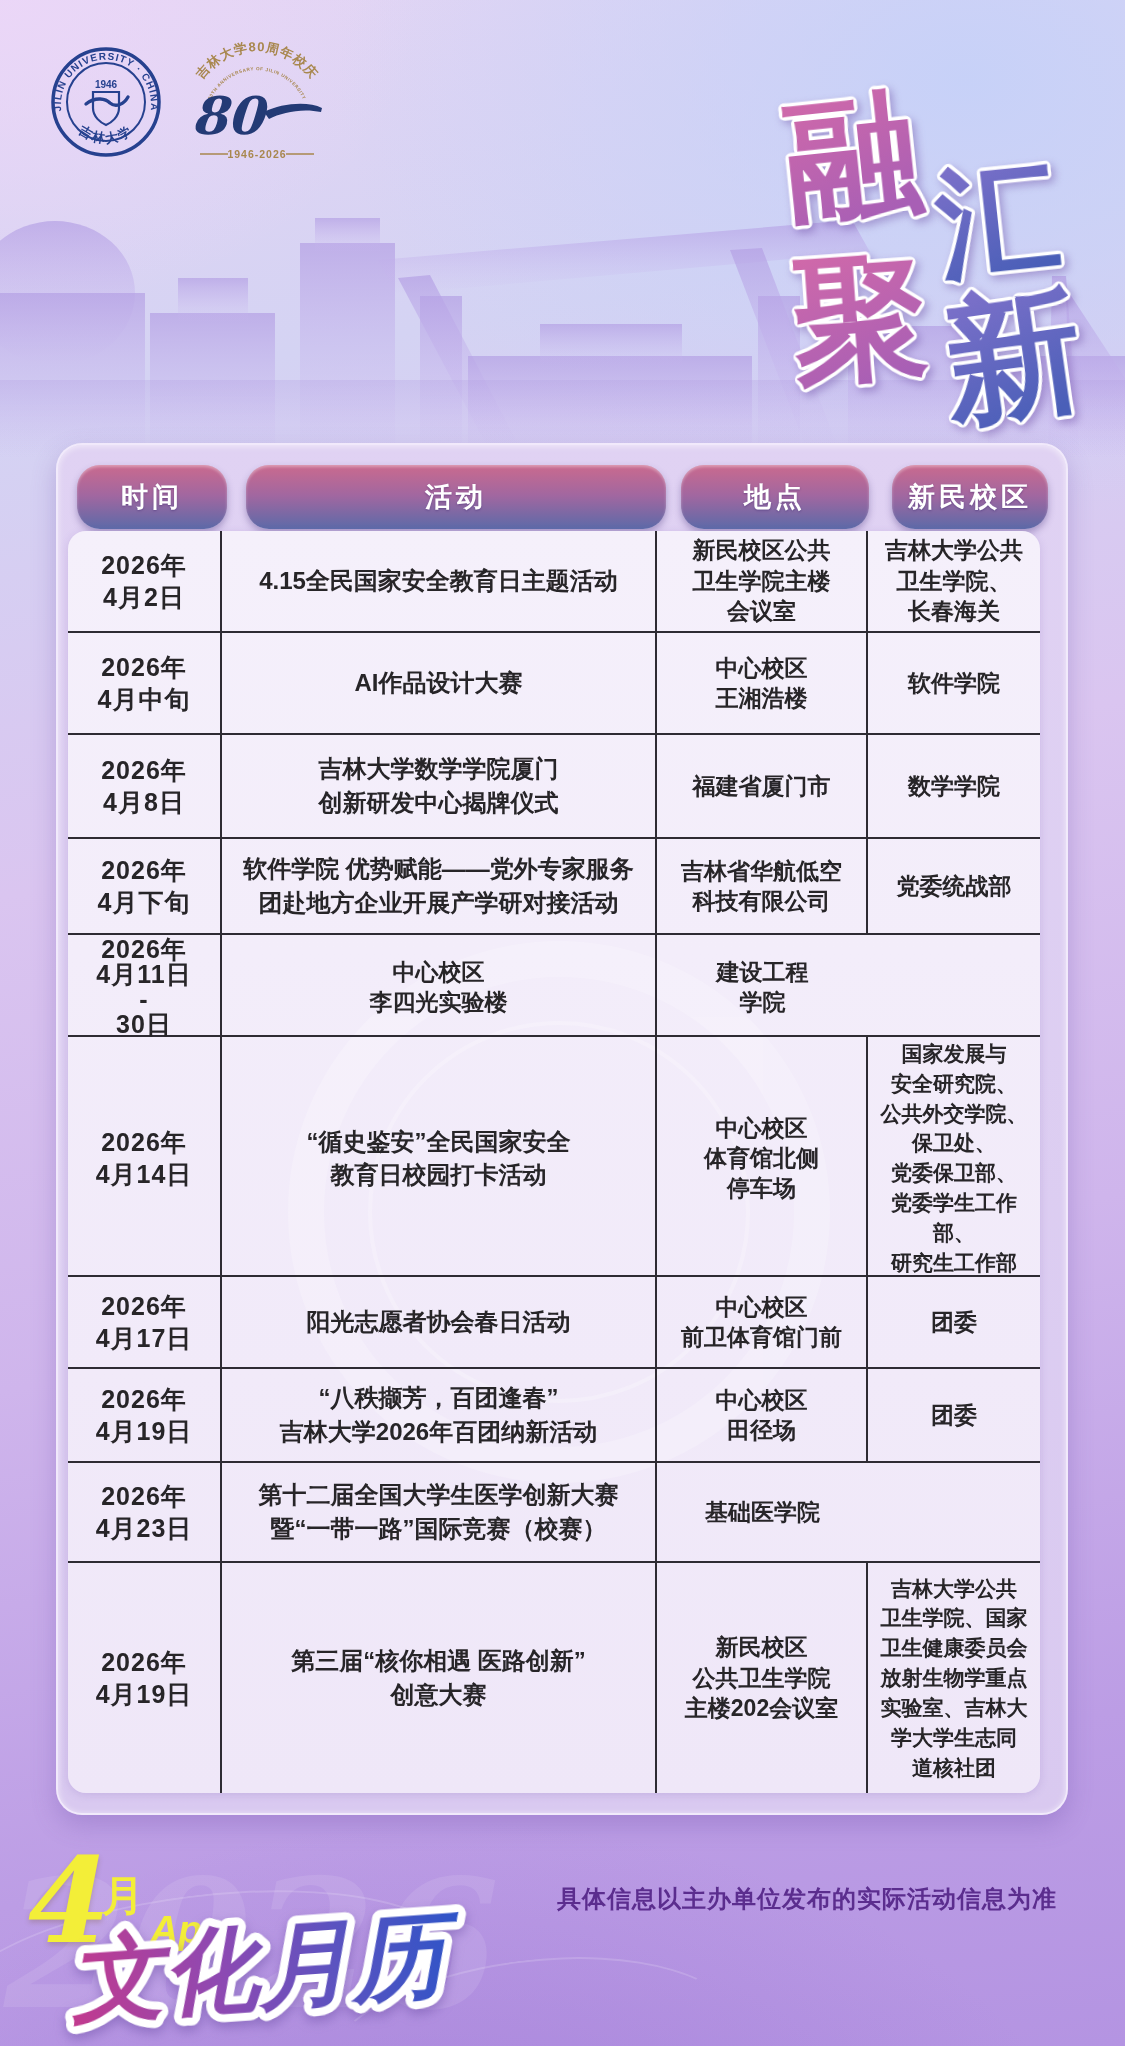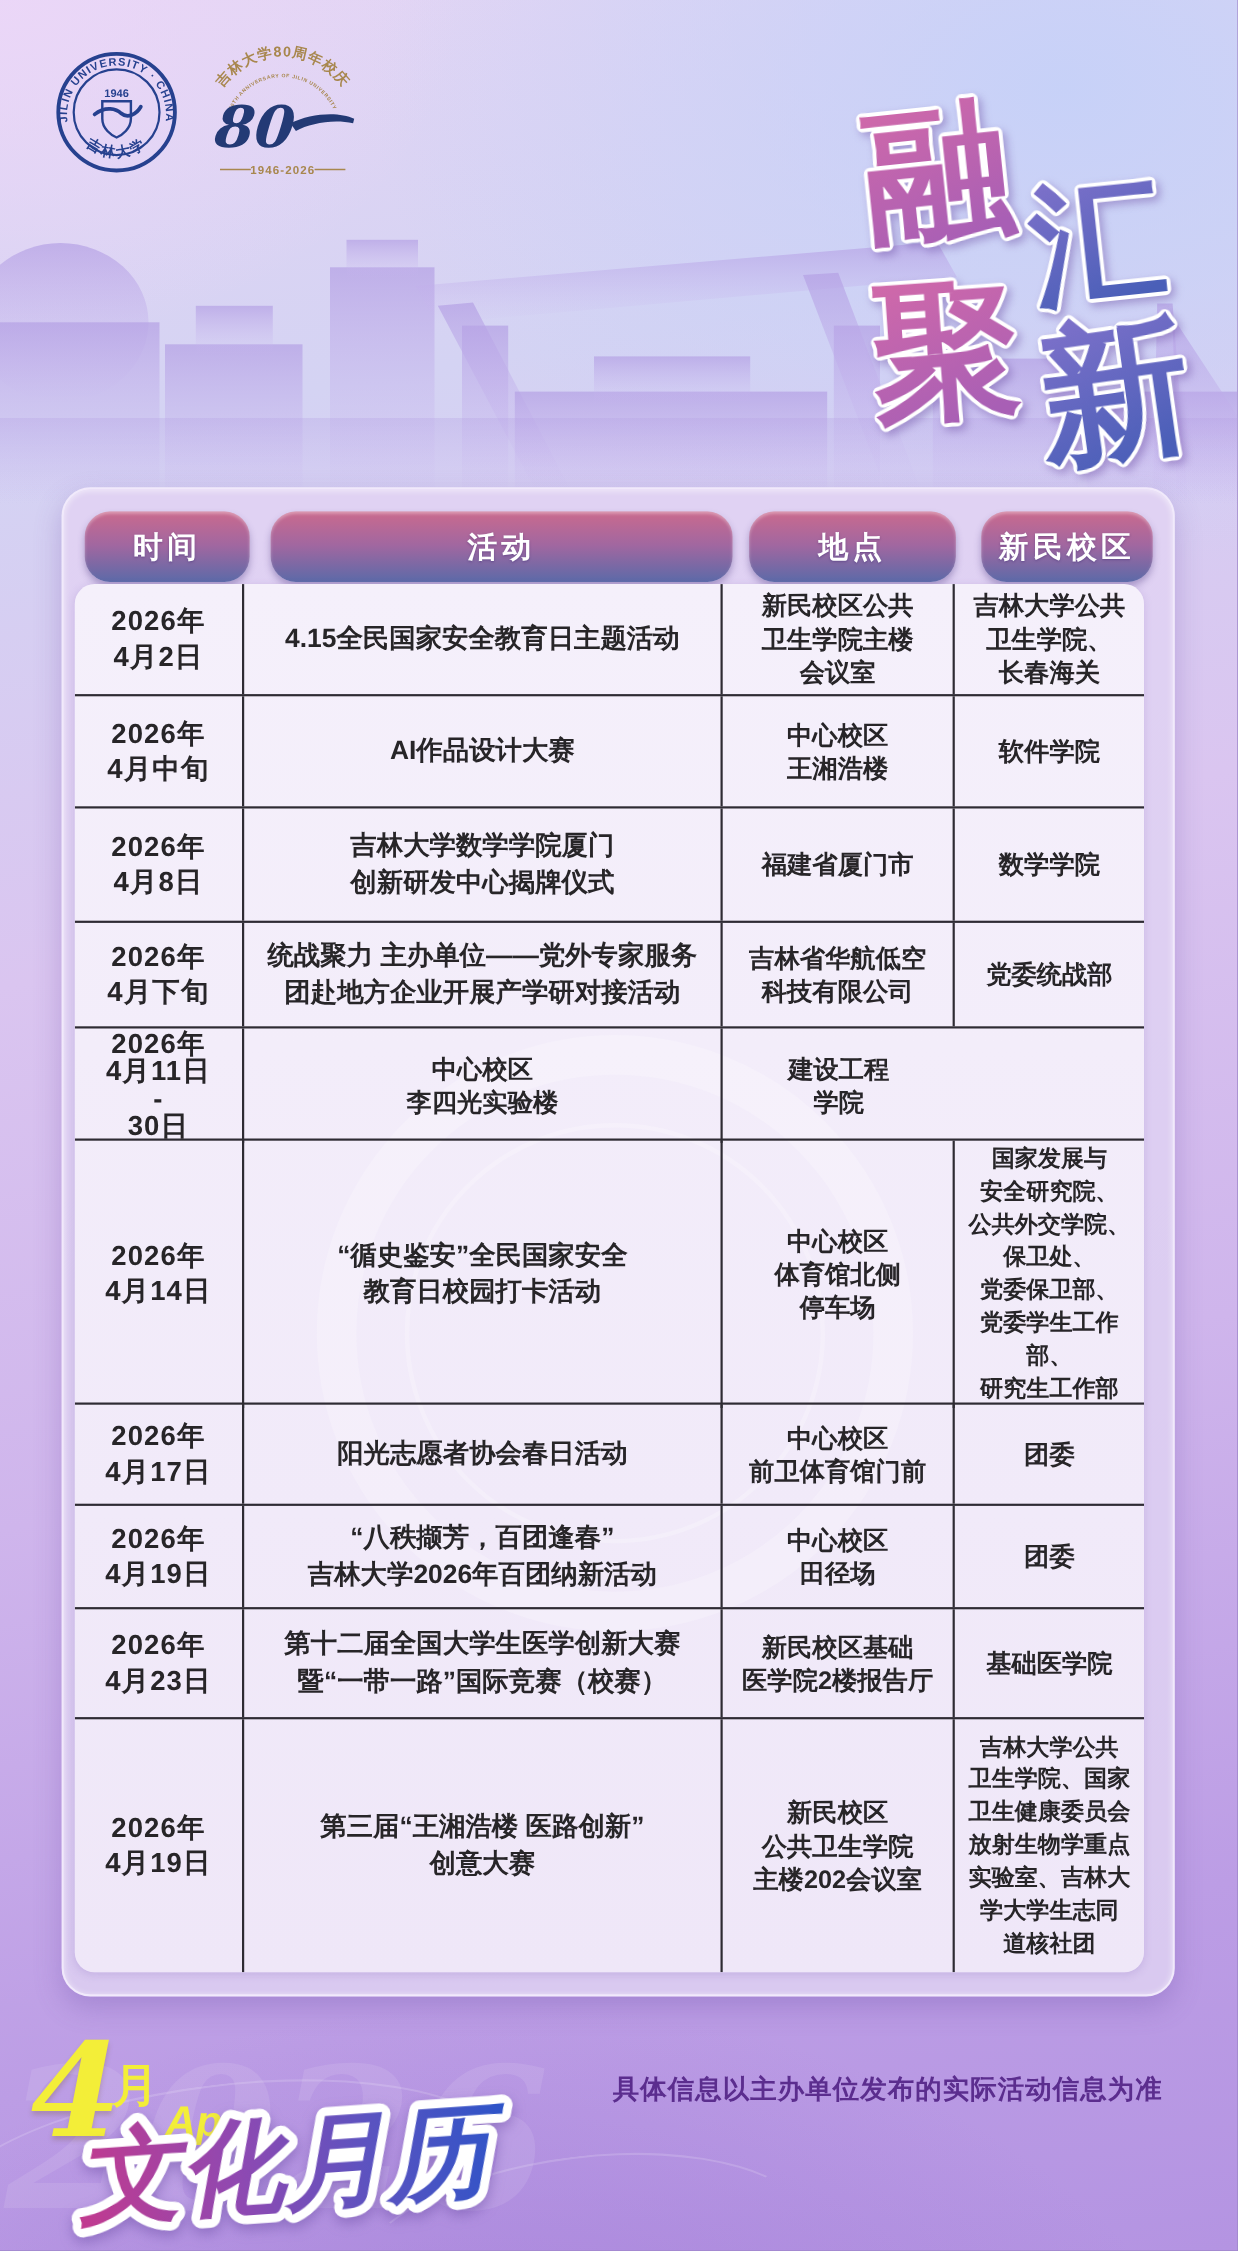--- a/index.html
+++ b/index.html
@@ -258,21 +258,21 @@
             <span>数学学院</span>
           </div>
       </div>
 
       <div class="trow" style="height:96px;">
         <div class="cell c-time">
             <span>2026年
 4月下旬</span>
           </div>
         <div class="cell c-act">
-            <span>统战聚力 主办单位——党外专家服务
+            <span>软件学院 优势赋能——党外专家服务
 团赴地方企业开展产学研对接活动</span>
           </div>
         <div class="cell c-loc">
             <span>吉林省华航低空
 科技有限公司</span>
           </div>
         <div class="cell c-org">
             <span>党委统战部</span>
           </div>
       </div>
@@ -356,36 +356,32 @@
 
       <div class="trow" style="height:100px;">
         <div class="cell c-time">
             <span>2026年
 4月23日</span>
           </div>
         <div class="cell c-act">
             <span>第十二届全国大学生医学创新大赛
 暨“一带一路”国际竞赛（校赛）</span>
           </div>
-        <div class="cell c-loc">
-            <span>新民校区基础
-医学院2楼报告厅</span>
-          </div>
         <div class="cell c-org">
             <span>基础医学院</span>
           </div>
       </div>
 
       <div class="trow org-small" style="height:230px;">
         <div class="cell c-time">
             <span>2026年
 4月19日</span>
           </div>
         <div class="cell c-act">
-            <span>第三届“王湘浩楼 医路创新”
+            <span>第三届“核你相遇 医路创新”
 创意大赛</span>
           </div>
         <div class="cell c-loc">
             <span>新民校区
 公共卫生学院
 主楼202会议室</span>
           </div>
         <div class="cell c-org">
             <span>吉林大学公共
 卫生学院、国家

